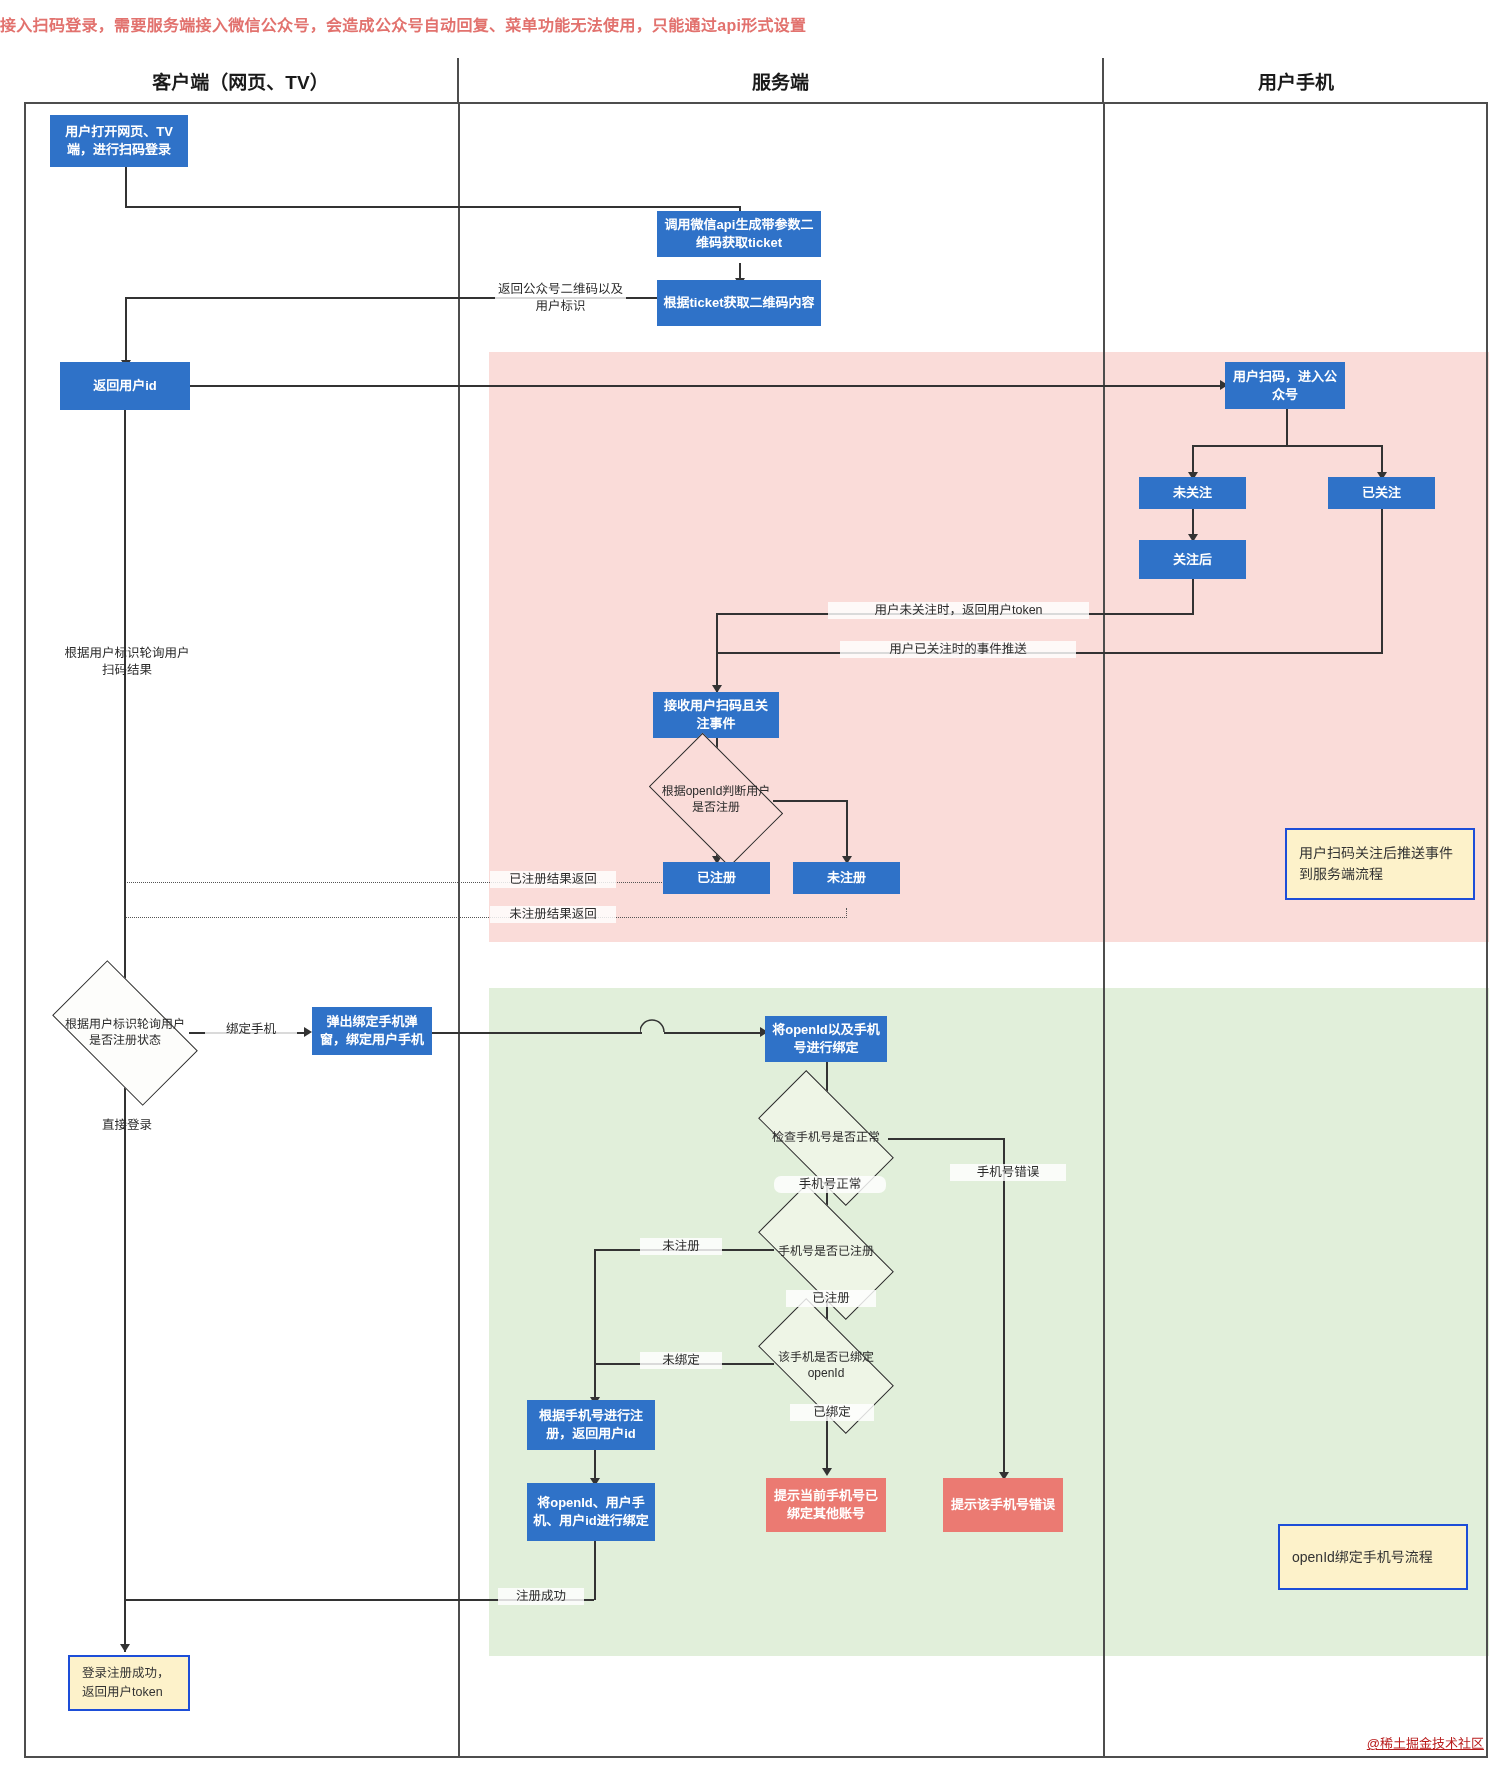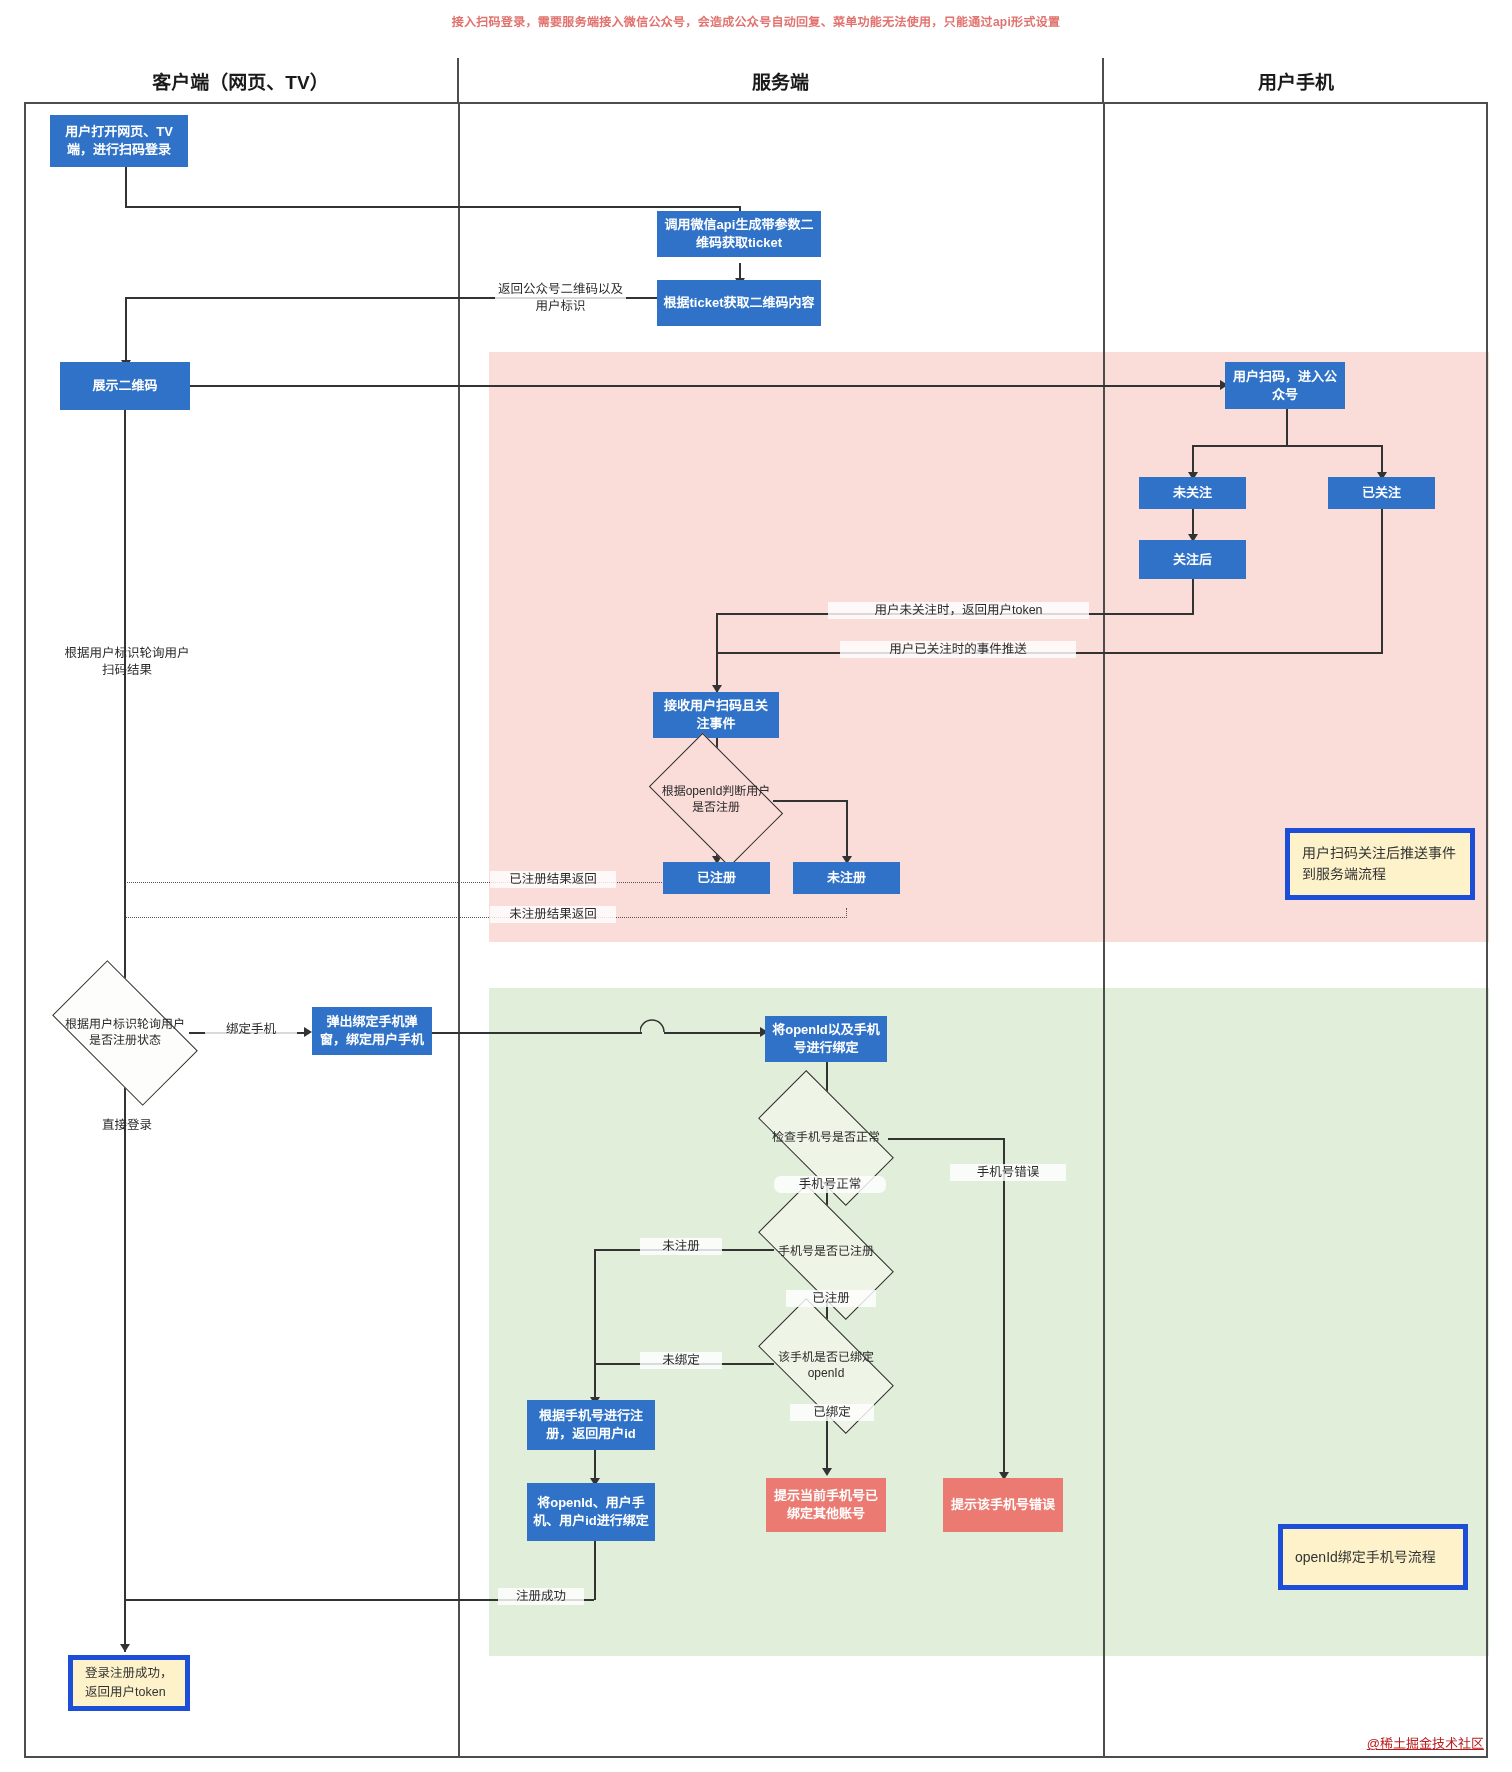--- a/index.html
+++ b/index.html
@@ -14,23 +14,23 @@
     width:1512px;
     height:1772px;
     background:#ffffff;
     overflow:hidden;
   }
 
   
   .title{
     position:absolute;
     left:0; top:12px; width:1512px;
-    text-align:center;
+    text-align:left;
     color:#e2726e;
-    font-size:12px;
+    font-size:16px;
     font-weight:bold;
     letter-spacing:.3px;
   }
 
   
   .lane-frame{
     position:absolute;
     border:2px solid #4d4d4d;
     box-sizing:border-box;
   }
@@ -76,21 +76,21 @@
     font-weight:600;
   }
   .node.red{
     background:#eb7a72;
     border:1px solid #eb7a72;
     color:#ffffff;
     font-weight:600;
   }
   .node.note{
     background:#fdf2ca;
-    border:5px solid #1d4ed8;
+    border:2px solid #1d4ed8;
     color:#333;
     font-weight:500;
     text-align:left;
     justify-content:flex-start;
     padding:0 12px;
     font-size:14px;
     line-height:1.5;
   }
   .node.note.small{font-size:12.5px;}
 
@@ -291,21 +291,21 @@
 
   <div class="ln v" style="left:594px; top:1450px; height:32px;"></div>
   <div class="arrow down" style="left:590px; top:1478px;"></div>
 
   <div class="ln v" style="left:594px; top:1540px; height:60px;"></div>
   <div class="ln h" style="left:124px; top:1599px; width:470px;"></div>
   <div class="elabel" style="left:498px; top:1588px; width:80px;">注册成功</div>
 
   <div class="node blue" style="left:50px;  top:115px; width:138px; height:52px;">用户打开网页、TV端，进行扫码登录</div>
 
-  <div class="node blue" style="left:60px;  top:362px; width:130px; height:48px;">展示二维码</div>
+  <div class="node blue" style="left:60px;  top:362px; width:130px; height:48px;">返回用户id</div>
 
   <div class="node blue" style="left:657px; top:211px; width:164px; height:46px;">调用微信api生成带参数二维码获取ticket</div>
   <div class="node blue" style="left:657px; top:280px; width:164px; height:46px;">根据ticket获取二维码内容</div>
 
   <div class="node blue" style="left:1225px; top:362px; width:120px; height:47px;">用户扫码，进入公众号</div>
   <div class="node blue" style="left:1139px; top:477px; width:107px; height:32px;">未关注</div>
   <div class="node blue" style="left:1328px; top:477px; width:107px; height:32px;">已关注</div>
   <div class="node blue" style="left:1139px; top:540px; width:107px; height:39px;">关注后</div>
 
   <div class="node blue" style="left:653px; top:692px; width:126px; height:46px;">接收用户扫码且关注事件</div>

